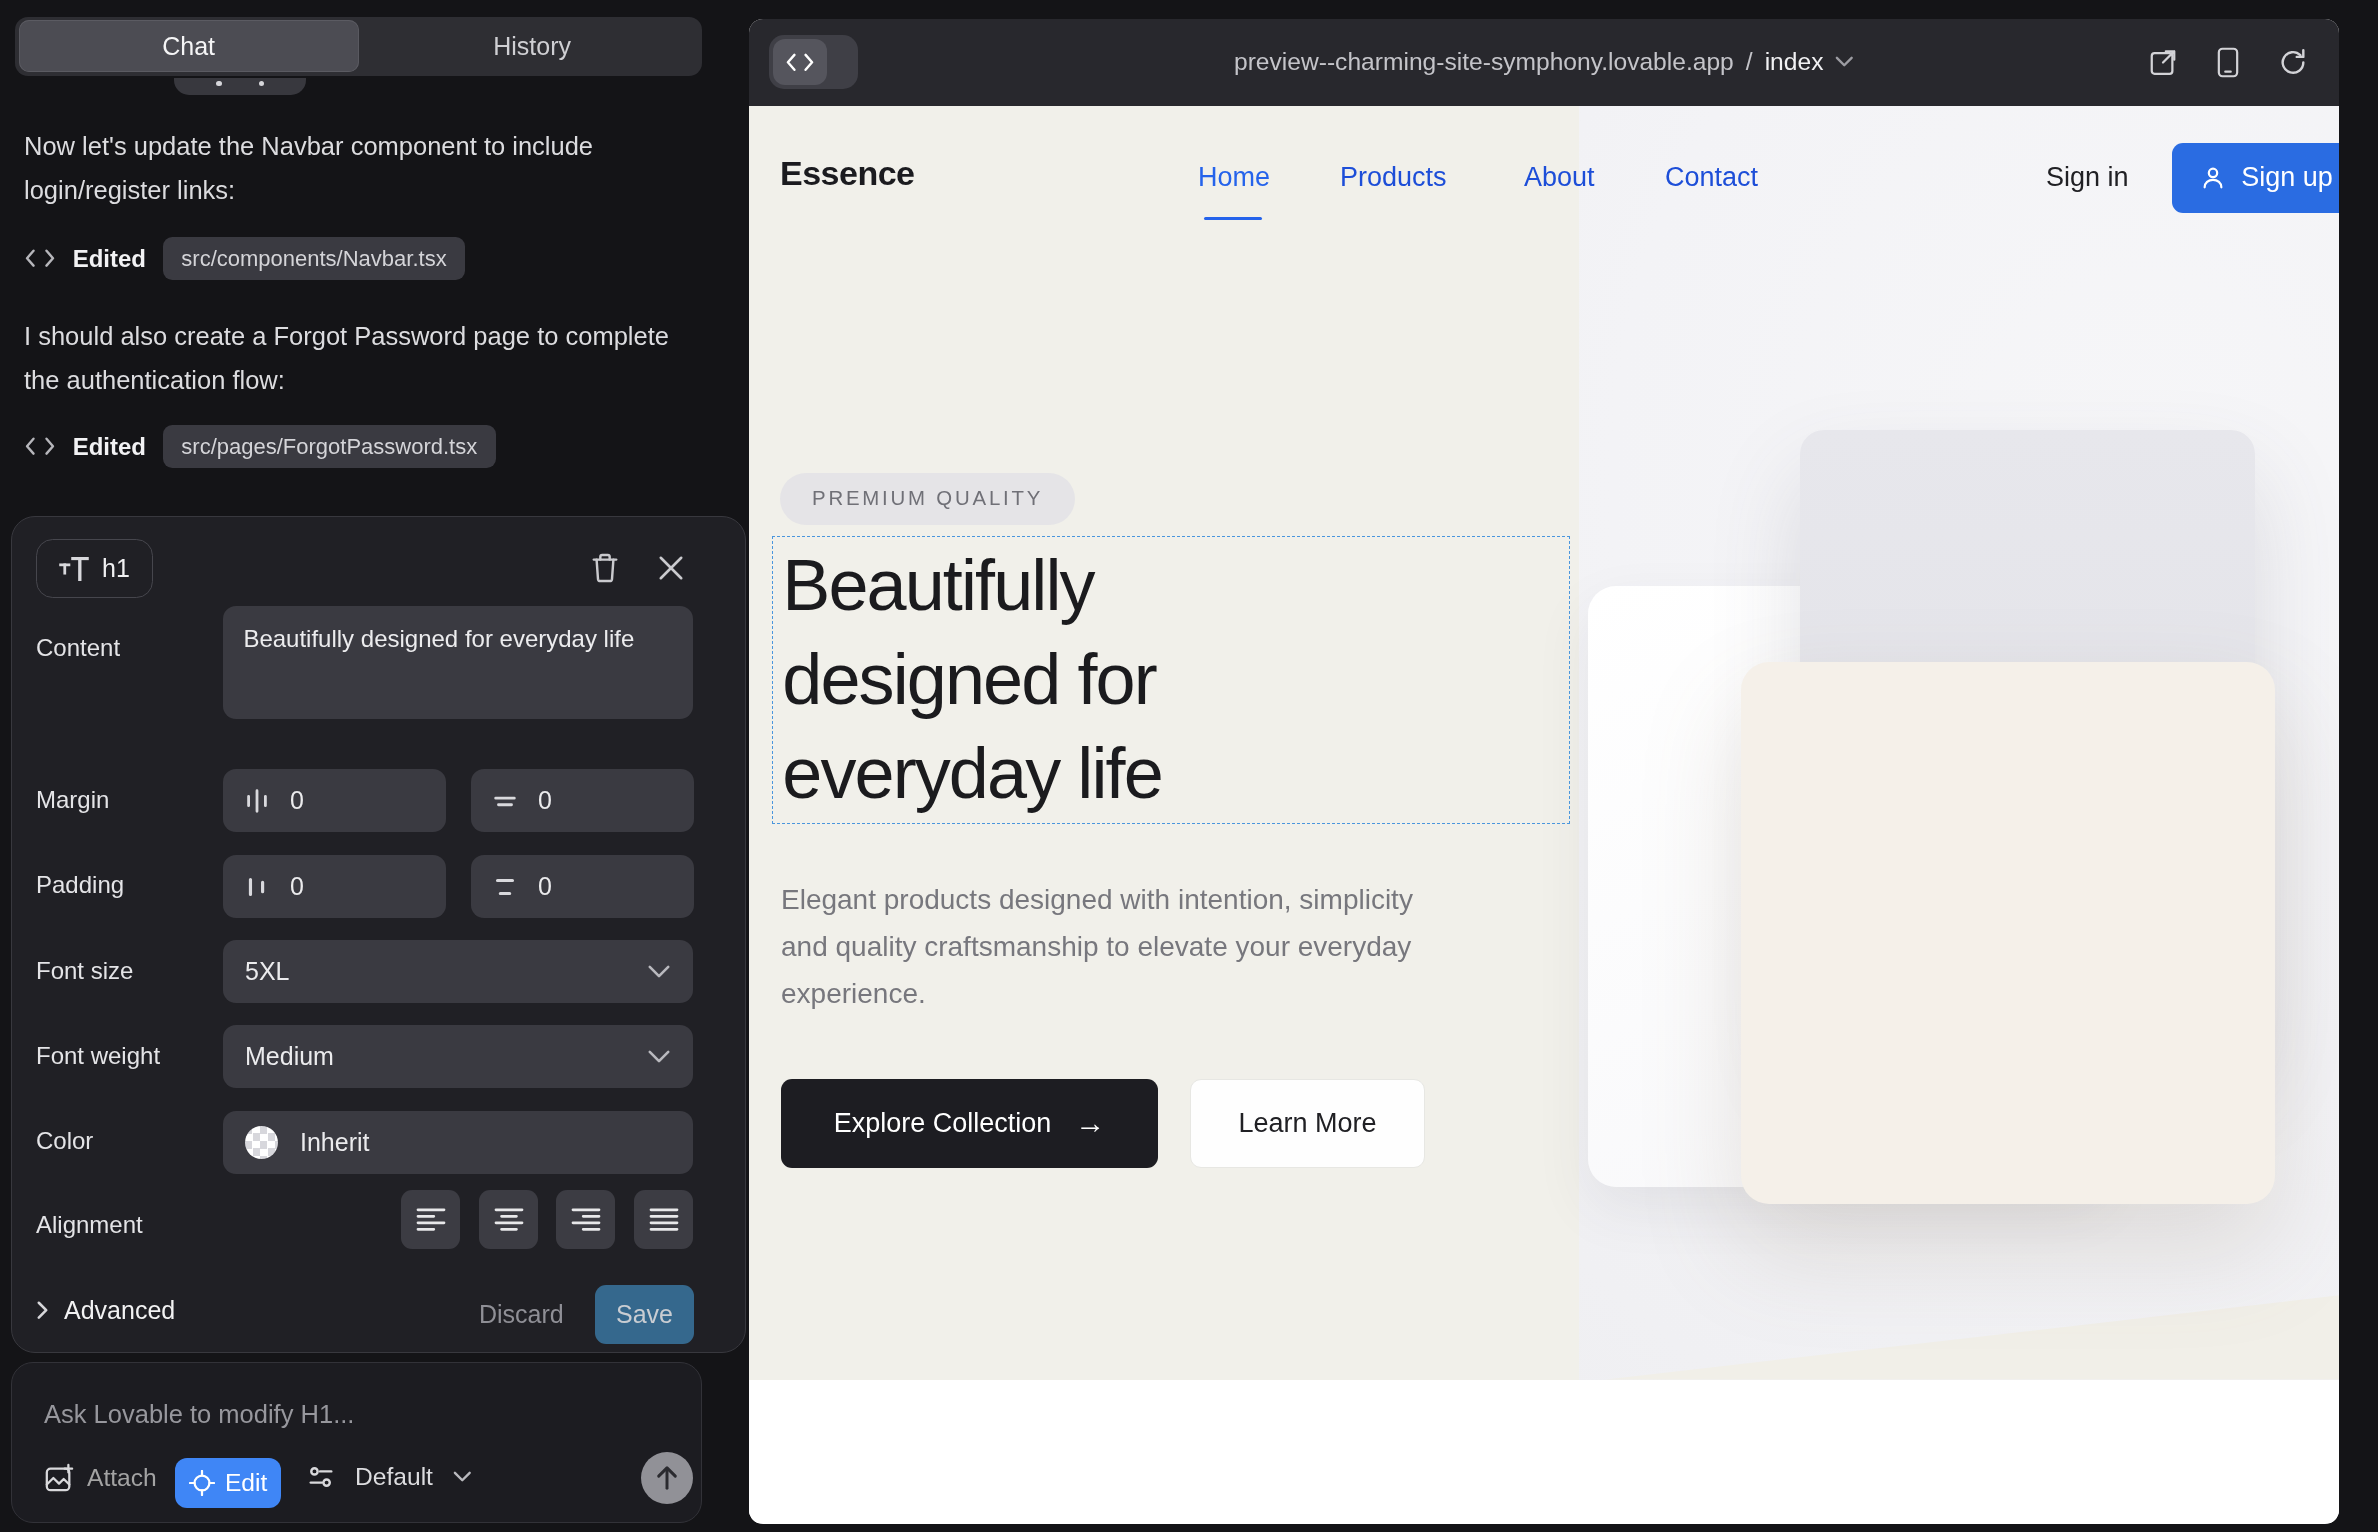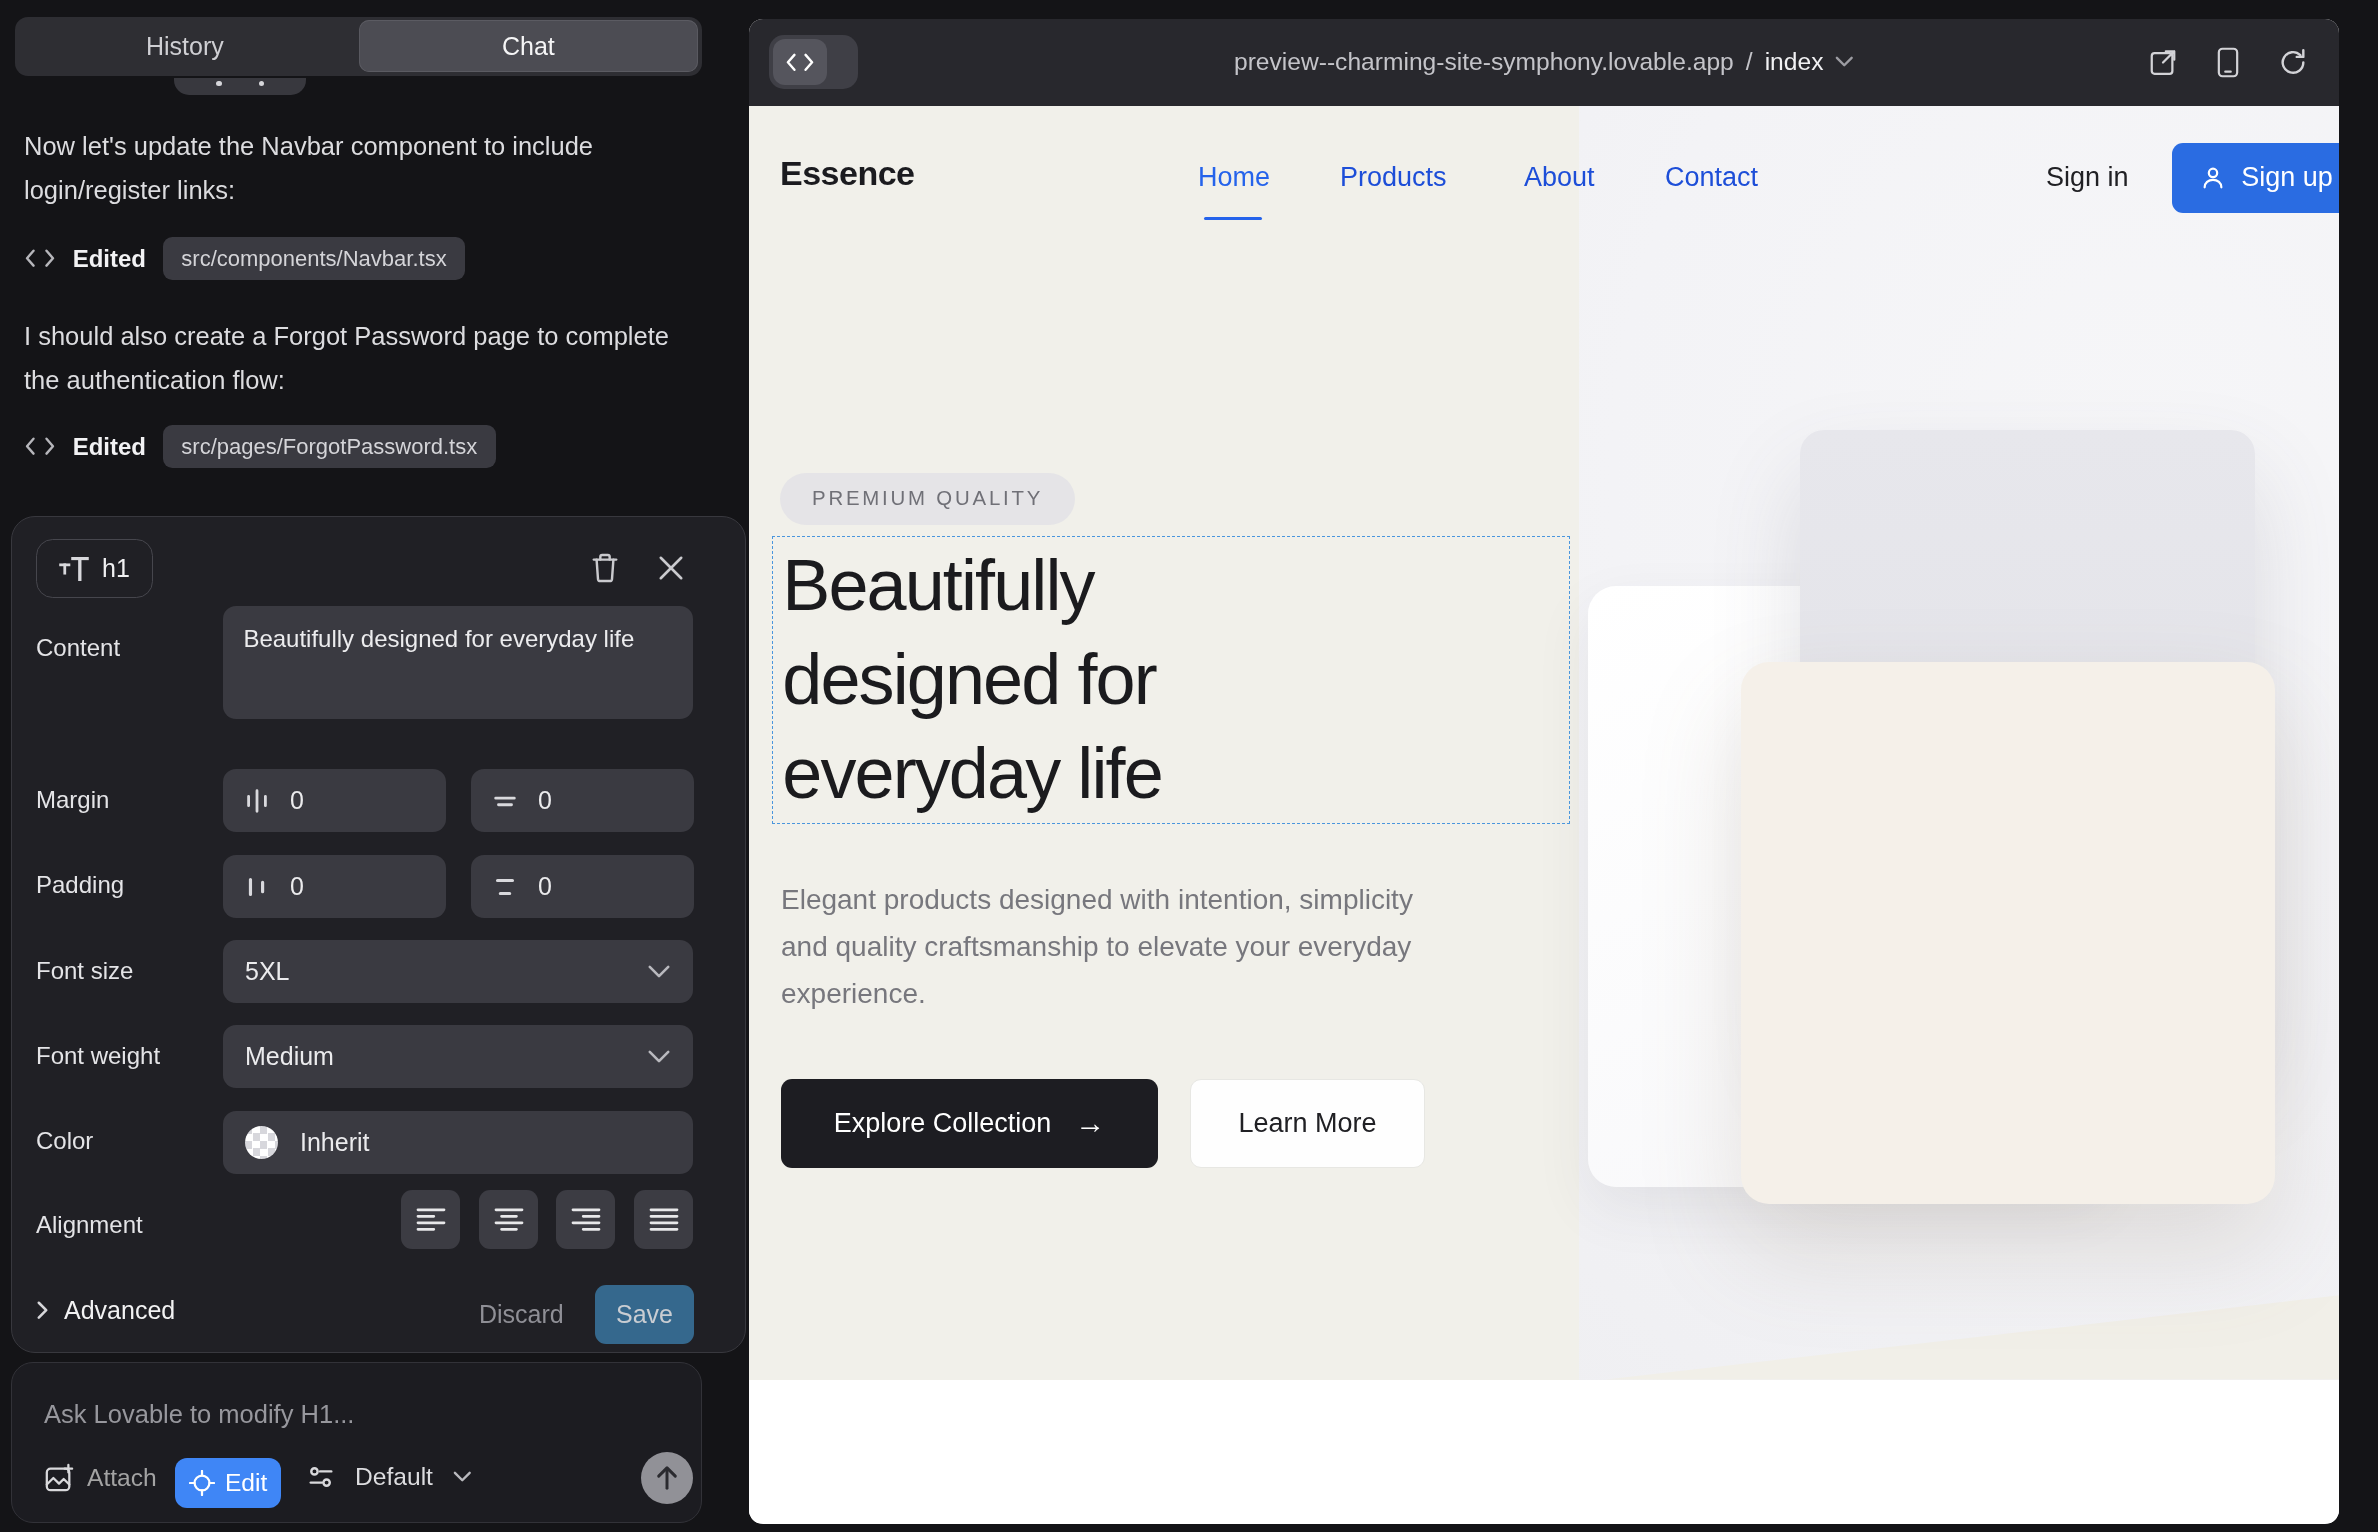--- a/index.html
+++ b/index.html
@@ -139,25 +139,25 @@
                    border:1.9px solid #e7e7e3; color:#202024; font-size:27px; cursor:pointer; }
 </style>
 </head>
 <body>
 
 <div class="app">
 
   <aside class="sidebar">
 
     <div class="tabbar">
+      <div class="tab active">
+        <span>Chat</span>
+      </div>
       <div class="tab">
         <span>History</span>
-      </div>
-      <div class="tab active">
-        <span>Chat</span>
       </div>
     </div>
 
     <div class="collapsed-pill">
         <i></i>
         <i></i>
       </div>
 
     <p class="msg" style="top:124px;">Now let's update the Navbar component to include login/register links:</p>
 

